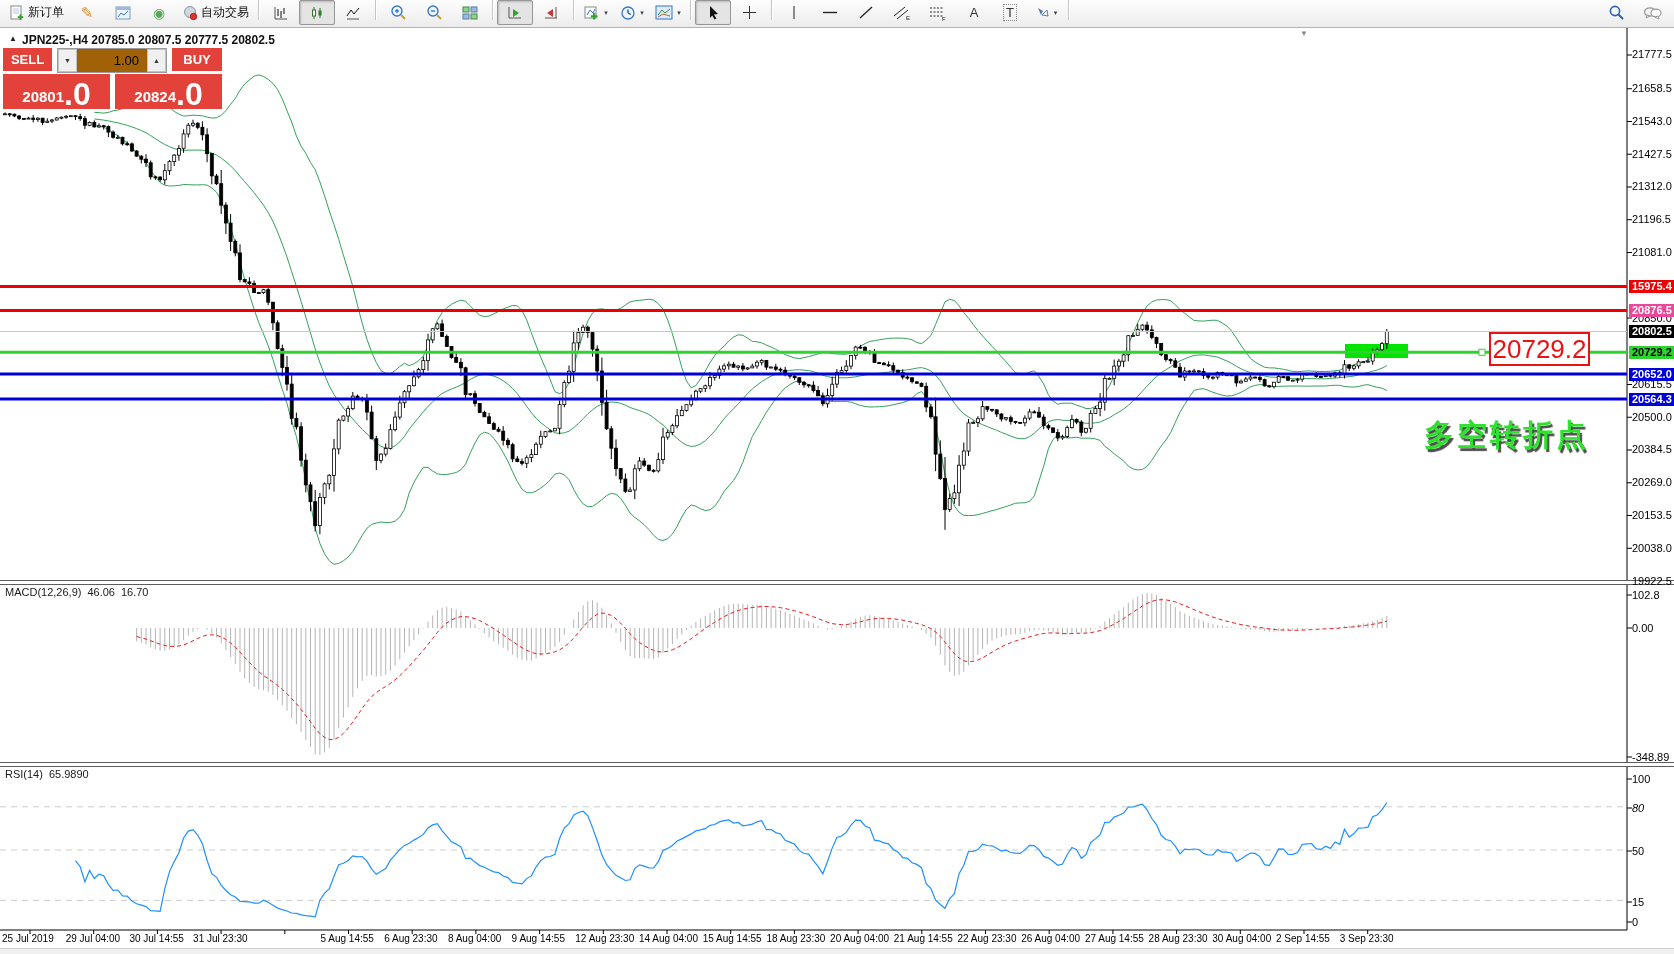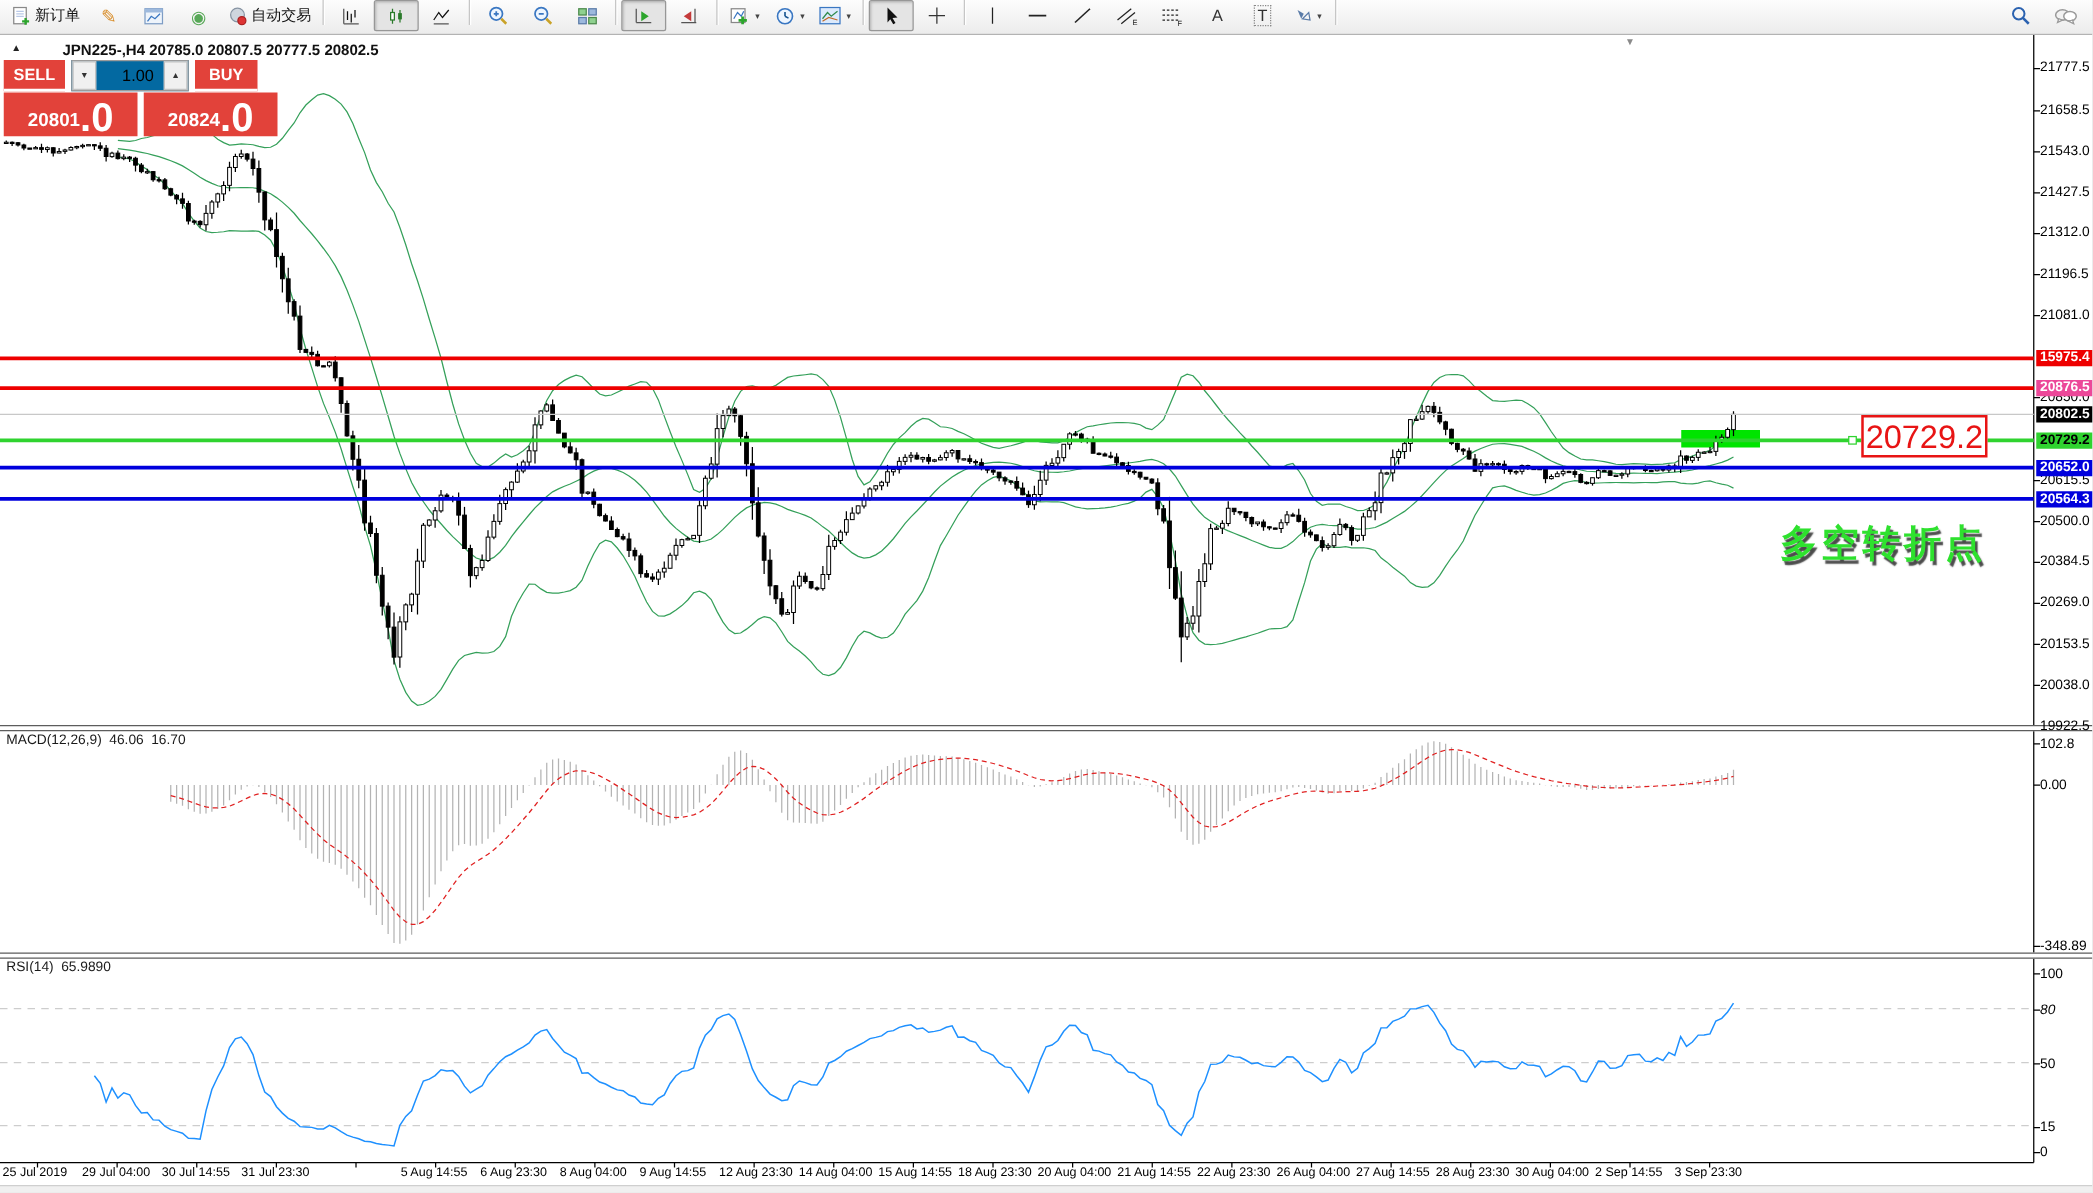--- a/index.html
+++ b/index.html
@@ -18,32 +18,32 @@
   .tfbtn.pressed{border-color:#979797;background:#e8e8e8;box-shadow:inset 1px 1px 2px rgba(0,0,0,.2);}
   .icon-svg{display:block;}
   #tb-right{margin-left:auto;display:flex;align-items:center;}
   
   #chartwrap{position:absolute;left:0;top:28px;width:1674px;height:926px;background:#fff;}
   #cv{position:absolute;left:0;top:0;}
   .psep{position:absolute;left:0;width:1674px;height:3px;border-top:1px solid #5d5d5d;border-bottom:1px solid #5d5d5d;background:#fff;z-index:5;}
   .ylab{position:absolute;left:1632px;font-size:11px;line-height:13px;color:#000;white-space:nowrap;z-index:6;}
   .badge{left:1629px;padding:0 3px;font-weight:600;z-index:7;}
   .indaxlab{position:absolute;left:1632px;font-size:11px;line-height:13px;color:#000;z-index:6;}
-  #symline{position:absolute;left:22px;top:5px;font-size:12px;font-weight:bold;color:#111;z-index:8;margin-left:28px;}
+  #symline{position:absolute;left:22px;top:5px;font-size:12px;font-weight:bold;color:#111;z-index:8;}
   #symtri{position:absolute;left:9px;top:6px;font-size:8px;color:#222;z-index:8;}
   #shift-marker{position:absolute;left:1300px;top:1px;font-size:8px;color:#8a8a8a;z-index:8;}
   .indlabel{position:absolute;left:5px;font-size:11px;color:#1a1a1a;z-index:8;}
   .indlabel b{font-weight:normal;margin-right:6px;}
   
   #tpanel{position:absolute;left:3px;top:20px;width:219px;z-index:9;}
   #tp-row1{display:flex;height:25px;}
   .tpbtn{background:#e2423a;color:#fff;font-size:13px;font-weight:bold;display:flex;align-items:center;justify-content:center;}
   #tp-sell{width:49px;border-bottom:2px solid #fff;}
   #tp-buy{width:50px;border-bottom:2px solid #fff;}
-  #volgrp{width:94px;display:flex;margin:0 5px;border:1px solid #9b9b9b;background:#0369a1;box-sizing:border-box;}
+  #volgrp{width:110px;display:flex;margin:0 5px;border:1px solid #9b9b9b;background:#a16207;box-sizing:border-box;}
   .volarr{width:17px;background:#f0f0f0;border:1px solid #c2c2c2;font-size:7px;color:#333;display:flex;align-items:center;justify-content:center;}
   #volval{flex:1;font-size:13px;color:#000;display:flex;align-items:center;justify-content:flex-end;padding-right:8px;}
   #tp-row2{display:flex;height:35px;margin-top:1px;}
   .pricebox{background:#e2423a;color:#fff;display:flex;align-items:flex-end;justify-content:center;padding-bottom:2px;}
   #tp-sellprice{width:107px;margin-right:5px;}
   #tp-buyprice{width:107px;}
   .pmain{font-size:15px;font-weight:bold;line-height:15px;margin-bottom:3px;}
   .ppips{font-size:32px;font-weight:bold;line-height:26px;}
   
   #biglabel{position:absolute;left:1489px;top:304px;width:97px;height:30px;border:2px solid #e81414;background:#fff;

